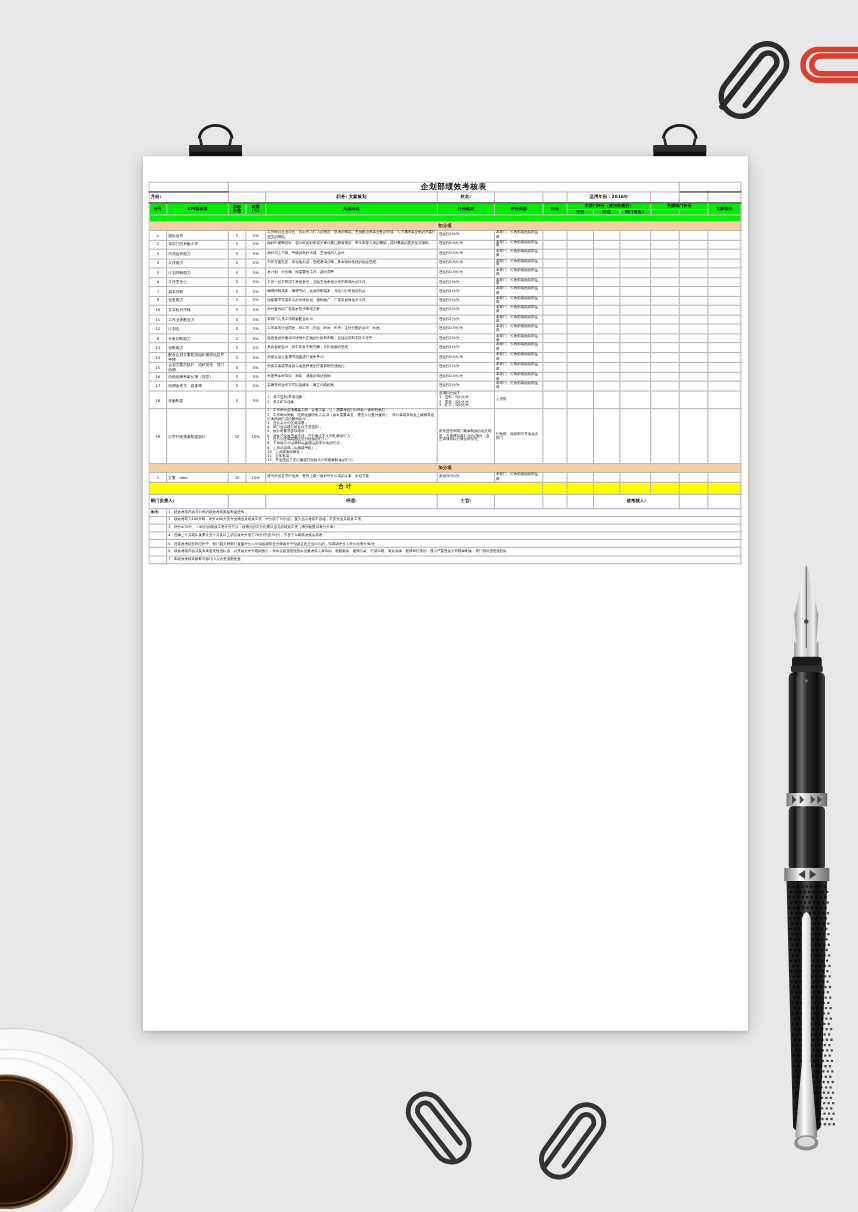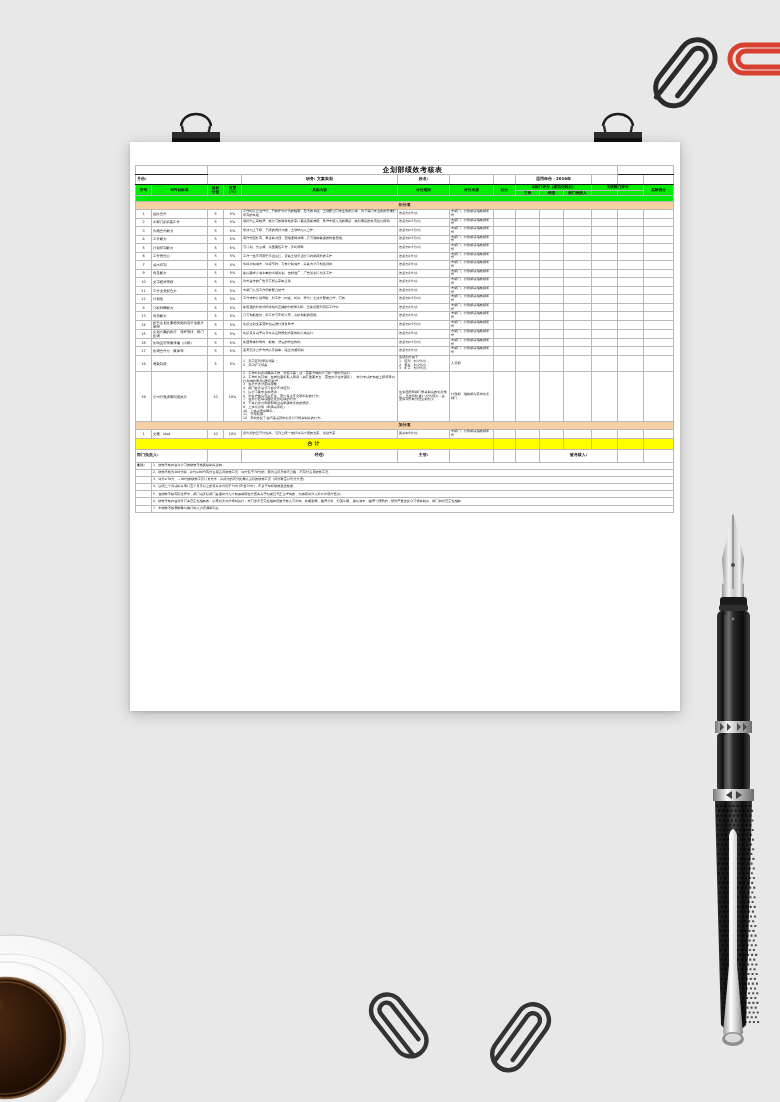--- a/index.html
+++ b/index.html
@@ -7,21 +7,21 @@
     width:780px;height:1102px;overflow:hidden;
     background:#e8e8e8;
     font-family:"DejaVu Sans","Liberation Sans",sans-serif;
     position:relative;
   }
   
   #stage{position:absolute;inset:0;}
 
   
   #sheet{
-    position:absolute;left:130px;top:142px;width:550px;height:569px;
+    position:absolute;left:130px;top:142px;width:550px;height:795px;
     background:#ffffff;
     box-shadow:0 3px 14px rgba(0,0,0,.22), 0 1px 3px rgba(0,0,0,.14);
   }
   #sheet-inner{position:absolute;left:5px;top:23px;width:540px;height:760px;overflow:hidden;}
 
   
   table.sheet{border-collapse:collapse;table-layout:fixed;width:538px;
     font-size:3.1px;line-height:1.18;color:#111;}
   table.sheet td{border:0.4px solid #b9b9b9;vertical-align:middle;padding:0 1px;}
 

